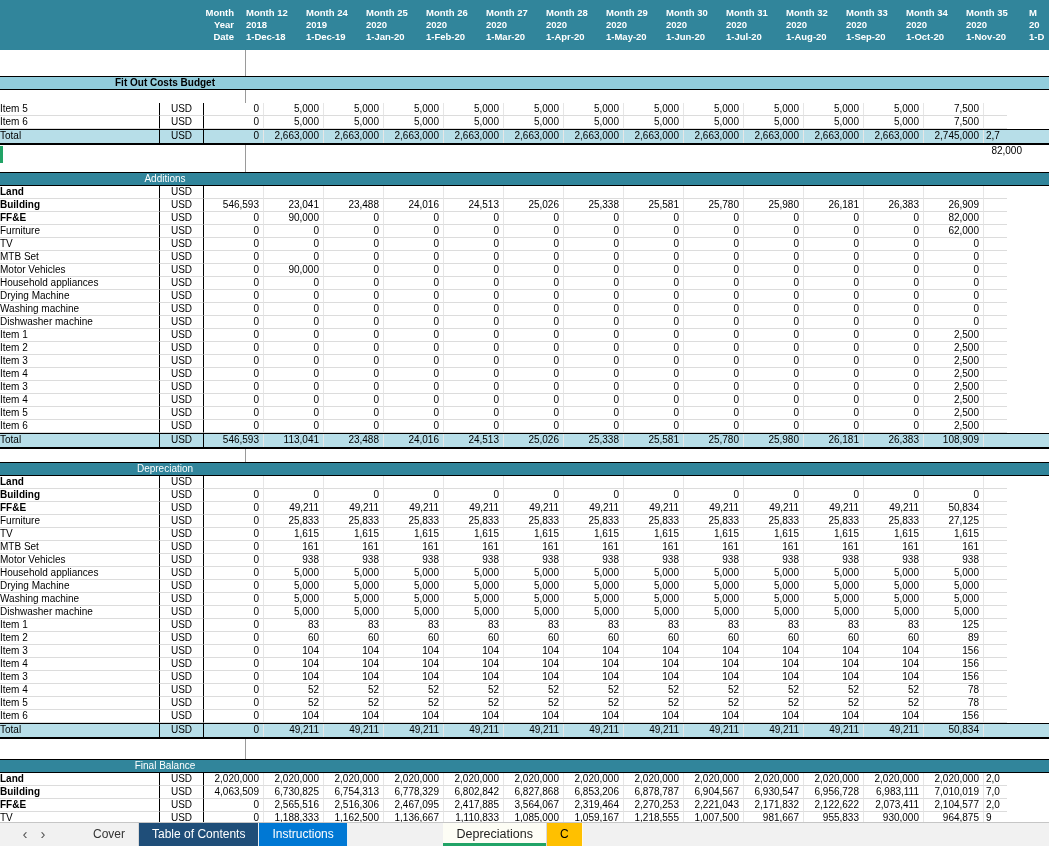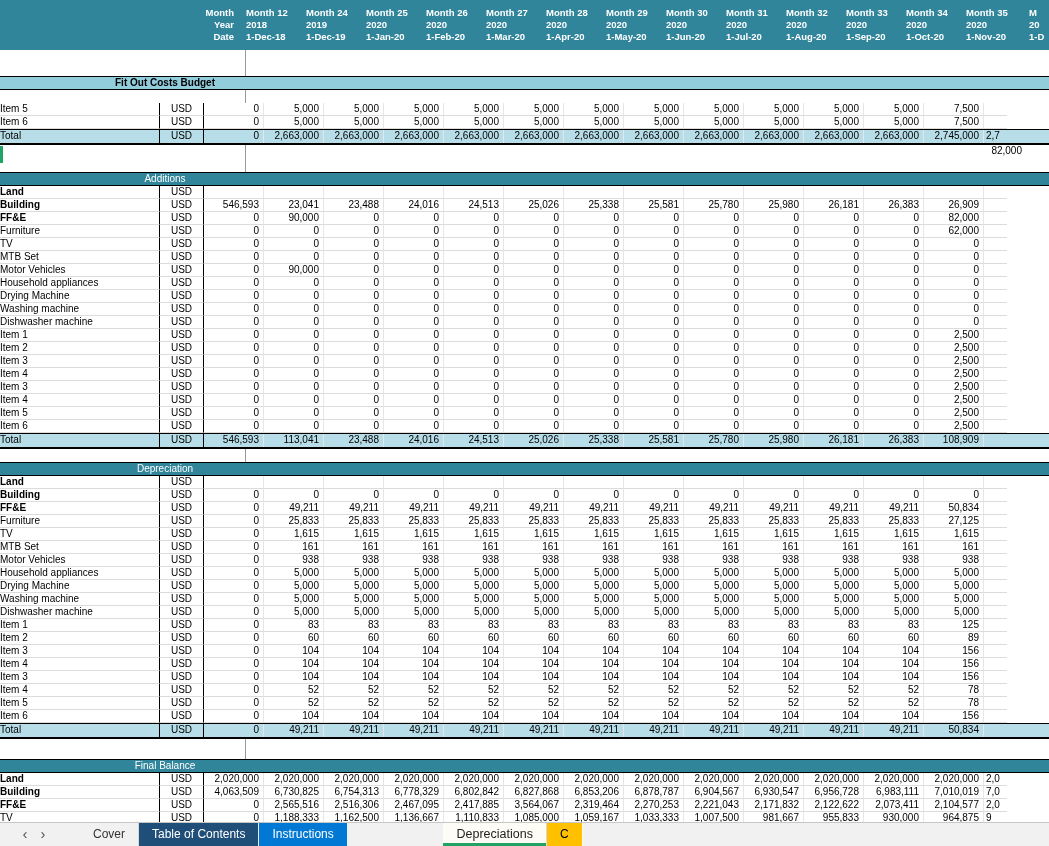--- a/index.html
+++ b/index.html
@@ -987,21 +987,21 @@
       <div class="row data">
         <div class="cell lbl">TV</div>
         <div class="cell unit">USD</div>
         <div class="cell val">0</div>
         <div class="cell val">1,188,333</div>
         <div class="cell val">1,162,500</div>
         <div class="cell val">1,136,667</div>
         <div class="cell val">1,110,833</div>
         <div class="cell val">1,085,000</div>
         <div class="cell val">1,059,167</div>
-        <div class="cell val">1,033,333</div>
+        <div class="cell val">1,218,555</div>
         <div class="cell val">1,007,500</div>
         <div class="cell val">981,667</div>
         <div class="cell val">955,833</div>
         <div class="cell val">930,000</div>
         <div class="cell val">964,875</div>
         <div class="cell val partial">9</div>
       </div>
       <div class="row data">
         <div class="cell lbl">MTB Set</div>
         <div class="cell unit">USD</div>

